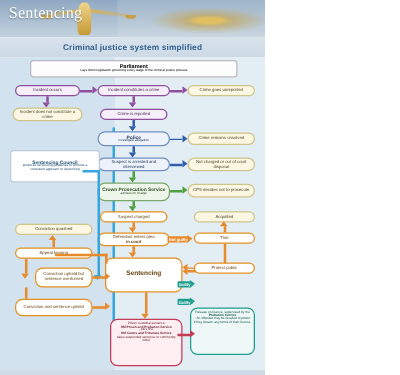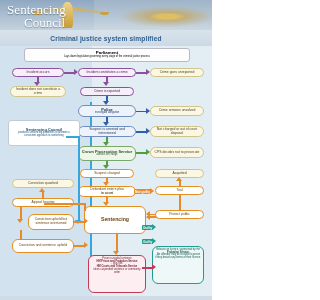--- a/index.html
+++ b/index.html
@@ -136,21 +136,20 @@
 
   <div class="header">
     <div class="hdr-photo"></div>
     <div class="statue-arm-l"></div>
     <div class="statue-arm-r"></div>
     <div class="statue-scale-l"></div>
     <div class="statue-scale-r"></div>
     <div class="statue-body"></div>
     <div class="logo">
       <span class="l1">Sentencing</span>
-      <span class="l2">Council</span>
     </div>
   </div>
 
   <div class="titleband">
     <div class="t">Criminal justice system simplified</div>
   </div>
 
   <div class="canvas">
     <div class="panel-left"></div>
     <div class="panel-right"></div>

